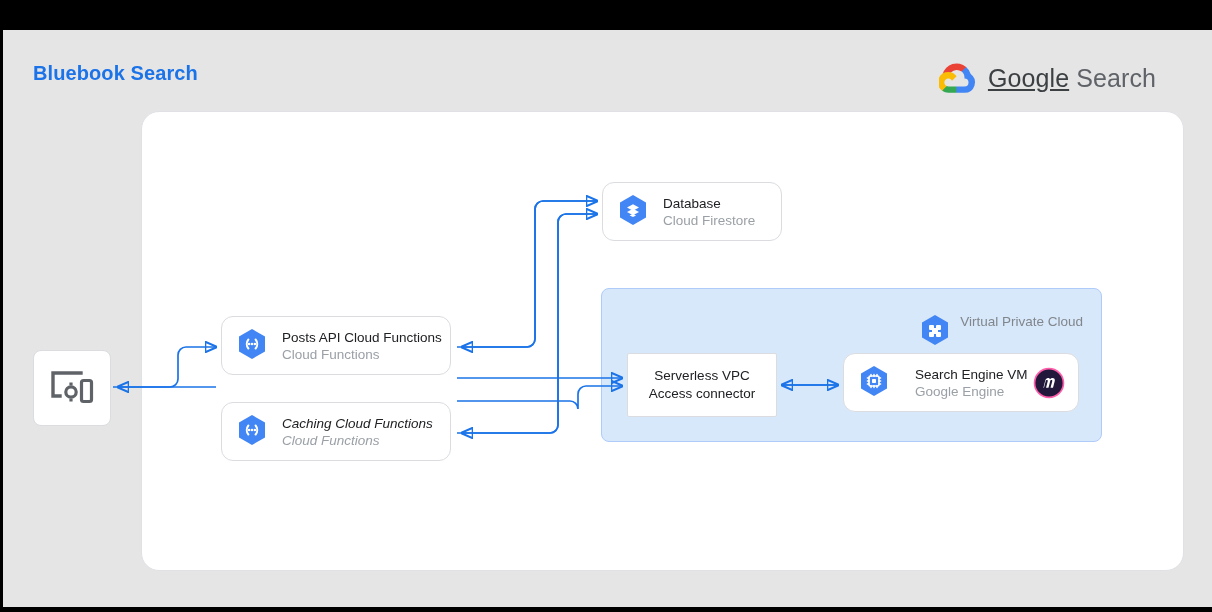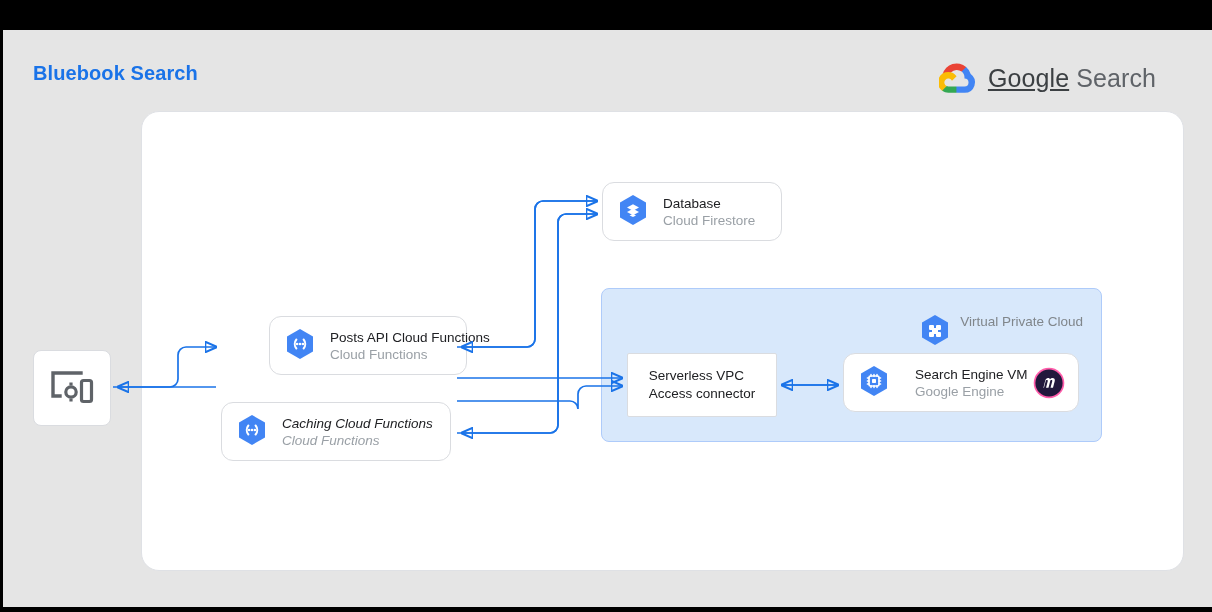--- a/index.html
+++ b/index.html
@@ -69,27 +69,27 @@
   #vpc-label {
     position: absolute; right: 18px; top: 25px;
     display: flex; gap: 9px;
   }
   #vpc-label .vpc-text { font-size: 13.5px; color: #80868b; white-space: nowrap; }
 
   
   #vpc-connector {
     position: absolute; left: 627px; top: 353px; width: 150px; height: 64px;
     background: #fff; border: 1px solid #dadce0; border-radius: 2px;
-    display: flex; align-items: center; justify-content: center; text-align: left;
+    display: flex; align-items: center; justify-content: center; text-align: center;
   }
   #vpc-connector .two-line { font-size: 13.5px; color: #202124; line-height: 18px; }
 
   
   #db-node      { left: 602px; top: 182px; width: 180px; height: 59px; }
-  #posts-node   { left: 221px; top: 316px; width: 198px; height: 59px; margin-left: 48px; }
+  #posts-node   { left: 221px; top: 316px; width: 230px; height: 59px; }
   #caching-node { left: 221px; top: 402px; width: 230px; height: 59px; font-style: italic; }
   #vm-node      { left: 843px; top: 353px; width: 236px; height: 59px; gap: 11px; }
 
   .meili {
     position: absolute; right: 12px; top: 50%; transform: translateY(-50%);
     width: 34px; height: 34px;
   }
 
   #wires { position: absolute; left: 0; top: 0; width: 1212px; height: 612px; pointer-events: none; }
   #wires path { fill: none; stroke: #1a73e8; stroke-width: 1.7; }

